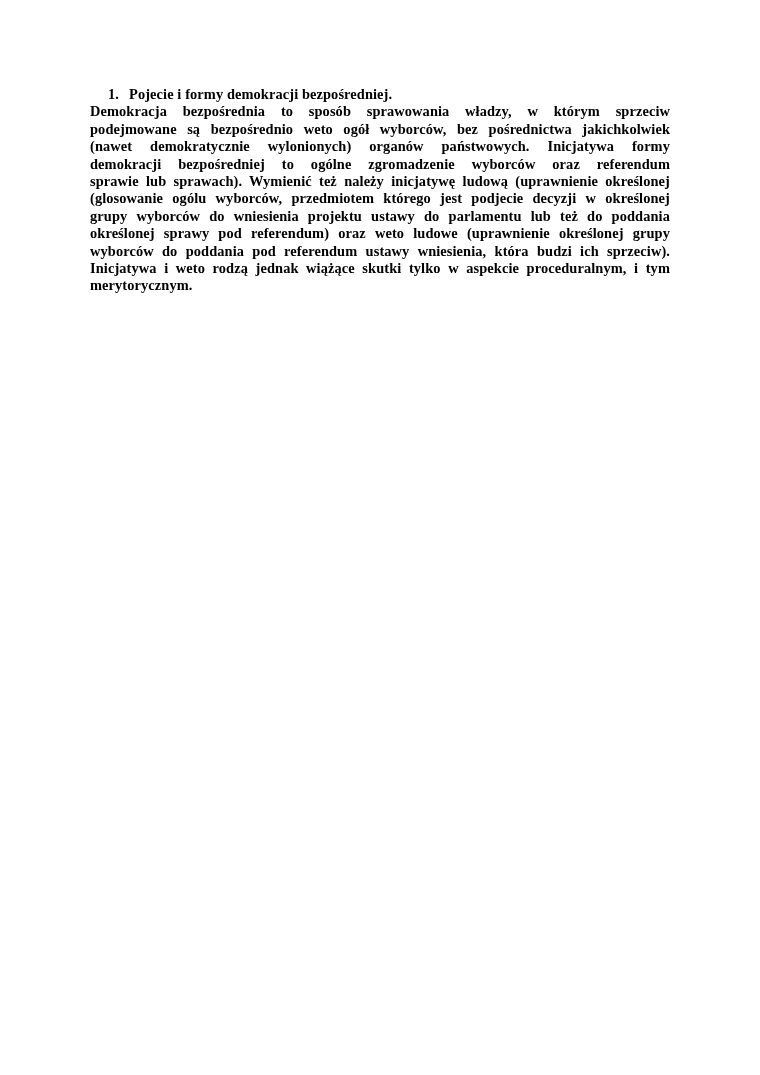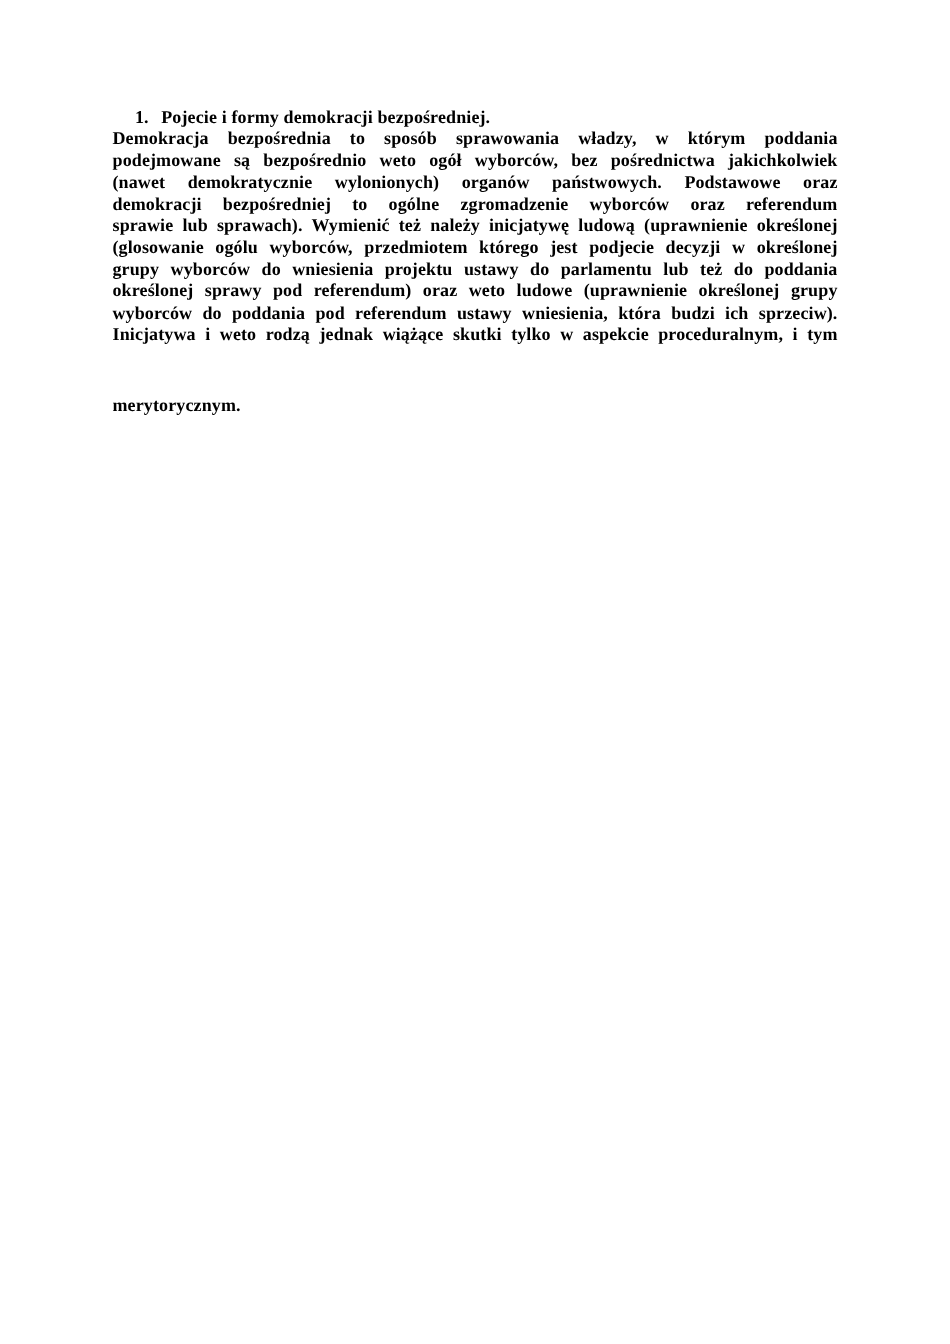--- a/index.html
+++ b/index.html
@@ -33,35 +33,34 @@
   .heading .h-num {
     display: inline-block;
     margin-right: 10px;
   }
   .paragraph .line {
     text-align: justify;
     text-align-last: justify;
   }
   .paragraph .line.last {
     text-align-last: left;
-    margin-top: 40px;
   }
 </style>
 </head>
 <body>
 
 <div class="page">
   <div class="content">
     <div class="heading">
       <span class="h-num">1.</span><span class="h-text">Pojecie i formy demokracji bezpośredniej.</span>
     </div>
     <div class="paragraph" id="paragraph">
-        <div class="line">Demokracja bezpośrednia to sposób sprawowania władzy, w którym poddania</div>
+        <div class="line">Demokracja bezpośrednia to sposób sprawowania władzy, w którym sprzeciw</div>
         <div class="line">podejmowane są bezpośrednio weto ogół wyborców, bez pośrednictwa jakichkolwiek</div>
-        <div class="line">(nawet demokratycznie wylonionych) organów państwowych. Podstawowe oraz</div>
+        <div class="line">(nawet demokratycznie wylonionych) organów państwowych. Inicjatywa formy</div>
         <div class="line">demokracji bezpośredniej to ogólne zgromadzenie wyborców oraz referendum</div>
         <div class="line">sprawie lub sprawach). Wymienić też należy inicjatywę ludową (uprawnienie określonej</div>
         <div class="line">(glosowanie ogólu wyborców, przedmiotem którego jest podjecie decyzji w określonej</div>
         <div class="line">grupy wyborców do wniesienia projektu ustawy do parlamentu lub też do poddania</div>
         <div class="line">określonej sprawy pod referendum) oraz weto ludowe (uprawnienie określonej grupy</div>
         <div class="line">wyborców do poddania pod referendum ustawy wniesienia, która budzi ich sprzeciw).</div>
         <div class="line">Inicjatywa i weto rodzą jednak wiążące skutki tylko w aspekcie proceduralnym, i tym</div>
         <div class="line last">merytorycznym.</div>
       </div>
   </div>

